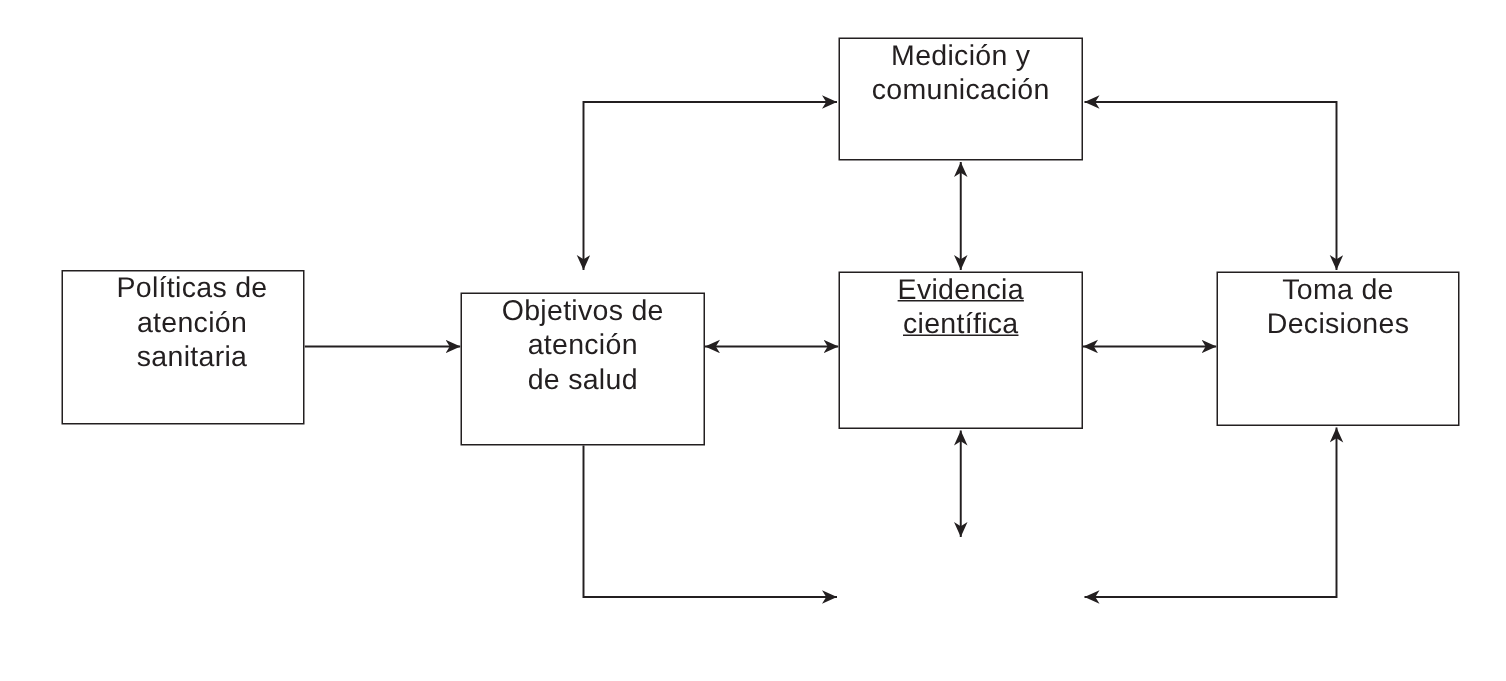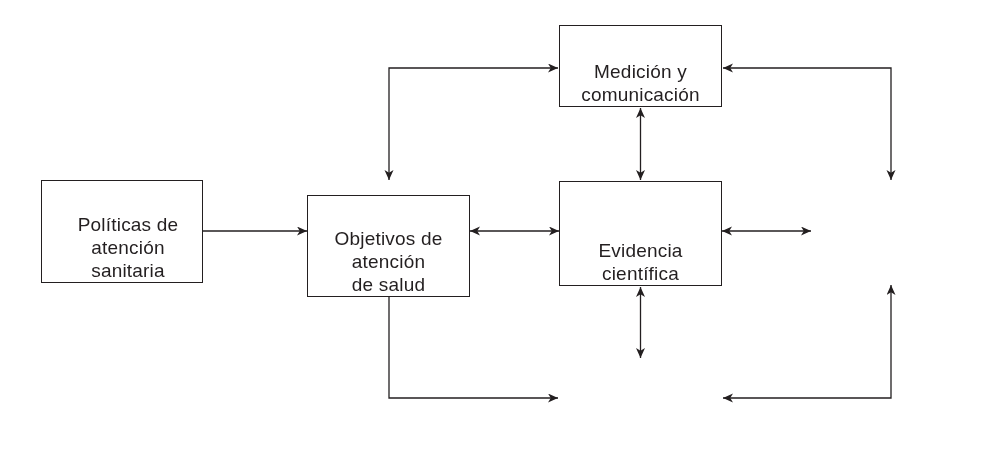--- a/index.html
+++ b/index.html
@@ -22,35 +22,35 @@
     top: 0;
     width: 1004px;
     height: 454px;
   }
   .node {
     position: absolute;
     box-sizing: border-box;
     border: 1.6px solid #231f20;
     background: #ffffff;
     display: flex;
-    align-items: flex-end;
+    align-items: flex-start;
     justify-content: center;
     text-align: center;
   }
   .node-label {
     white-space: pre-line;
     font-size: 19px;
     line-height: 23px;
     letter-spacing: 0.2px;
     color: #231f20;
   }
   
   #n-politicas { left: 41px;  top: 180px; width: 162px; height: 103px; padding-left: 12px; }
   #n-objetivos { left: 307px; top: 181px; width: 163px; height: 102px; margin-top: 14px; }
-  #n-evidencia { left: 559px; top: 181px; width: 163px; height: 105px; }
+  #n-evidencia { left: 559px; top: 181px; width: 163px; height: 105px; text-decoration: underline; }
   #n-toma      { left: 811px; top: 181px; width: 162px; height: 103px; }
   #n-medicion  { left: 559px; top: 25px;  width: 163px; height: 82px;  }
   #n-mejora    { left: 559px; top: 359px; width: 163px; height: 78px;  }
 </style>
 </head>
 <body>
 
 <div class="canvas">
 
   <svg class="connectors" width="1004" height="454" viewBox="0 0 1004 454" xmlns="http://www.w3.org/2000/svg">
@@ -92,20 +92,24 @@
     <span class="node-label">Objetivos de
 atención
 de salud</span>
   </div>
 
   <div class="node" id="n-evidencia">
     <span class="node-label">Evidencia
 científica</span>
   </div>
 
+  <div class="node" id="n-toma">
+    <span class="node-label">Toma de
+Decisiones</span>
+  </div>
 
   <div class="node" id="n-medicion">
     <span class="node-label">Medición y
 comunicación</span>
   </div>
 
 
 </div>
 
 </body></html>

